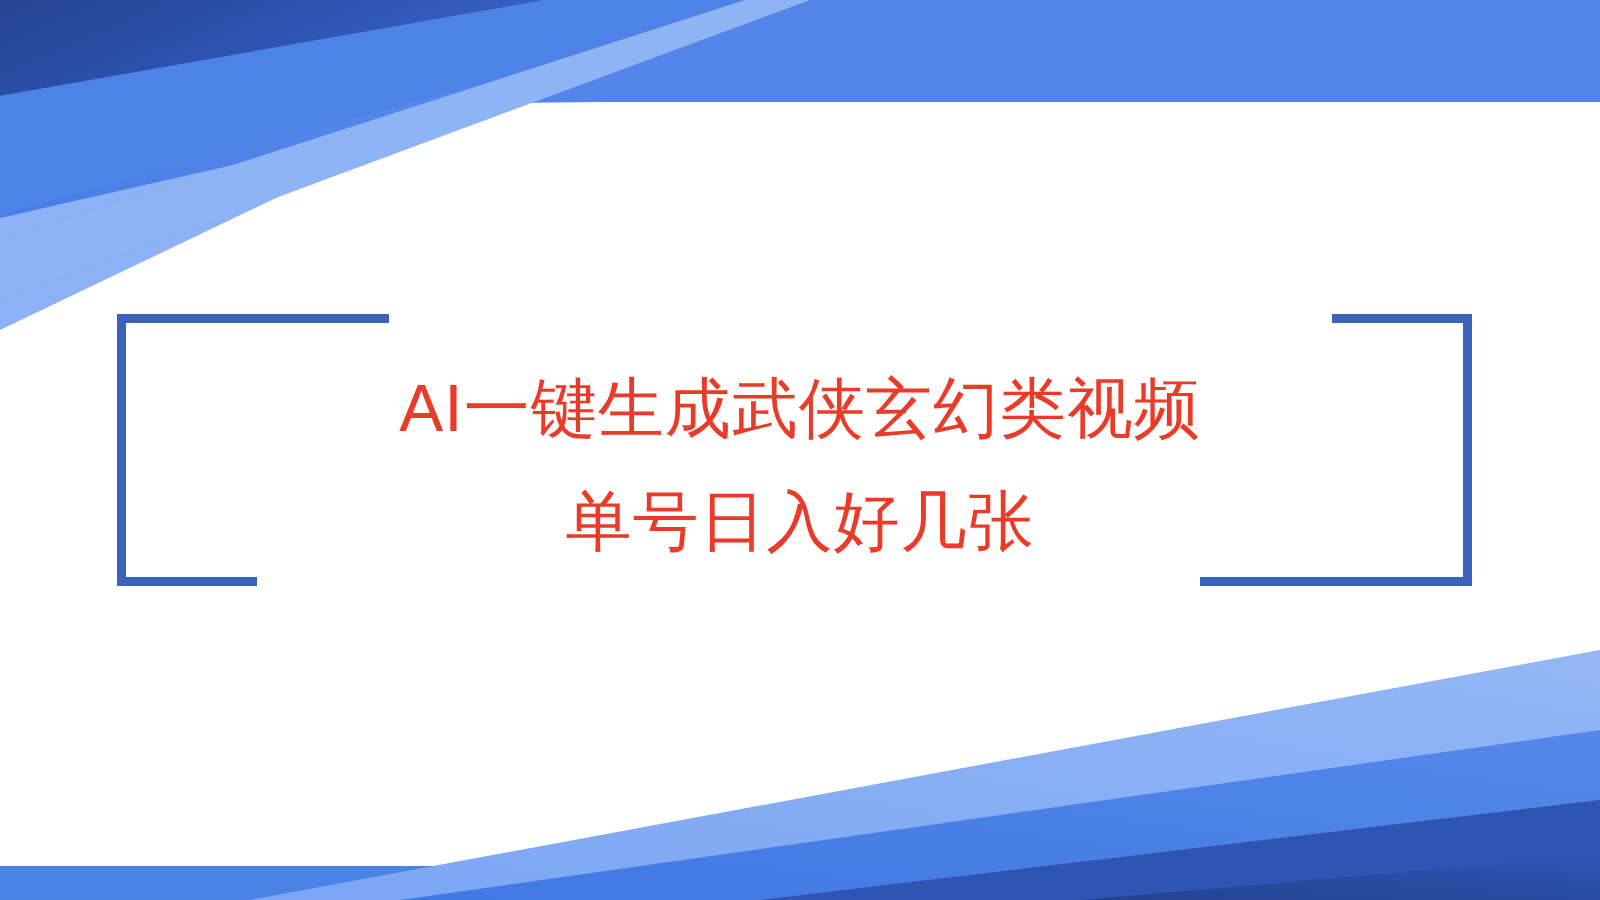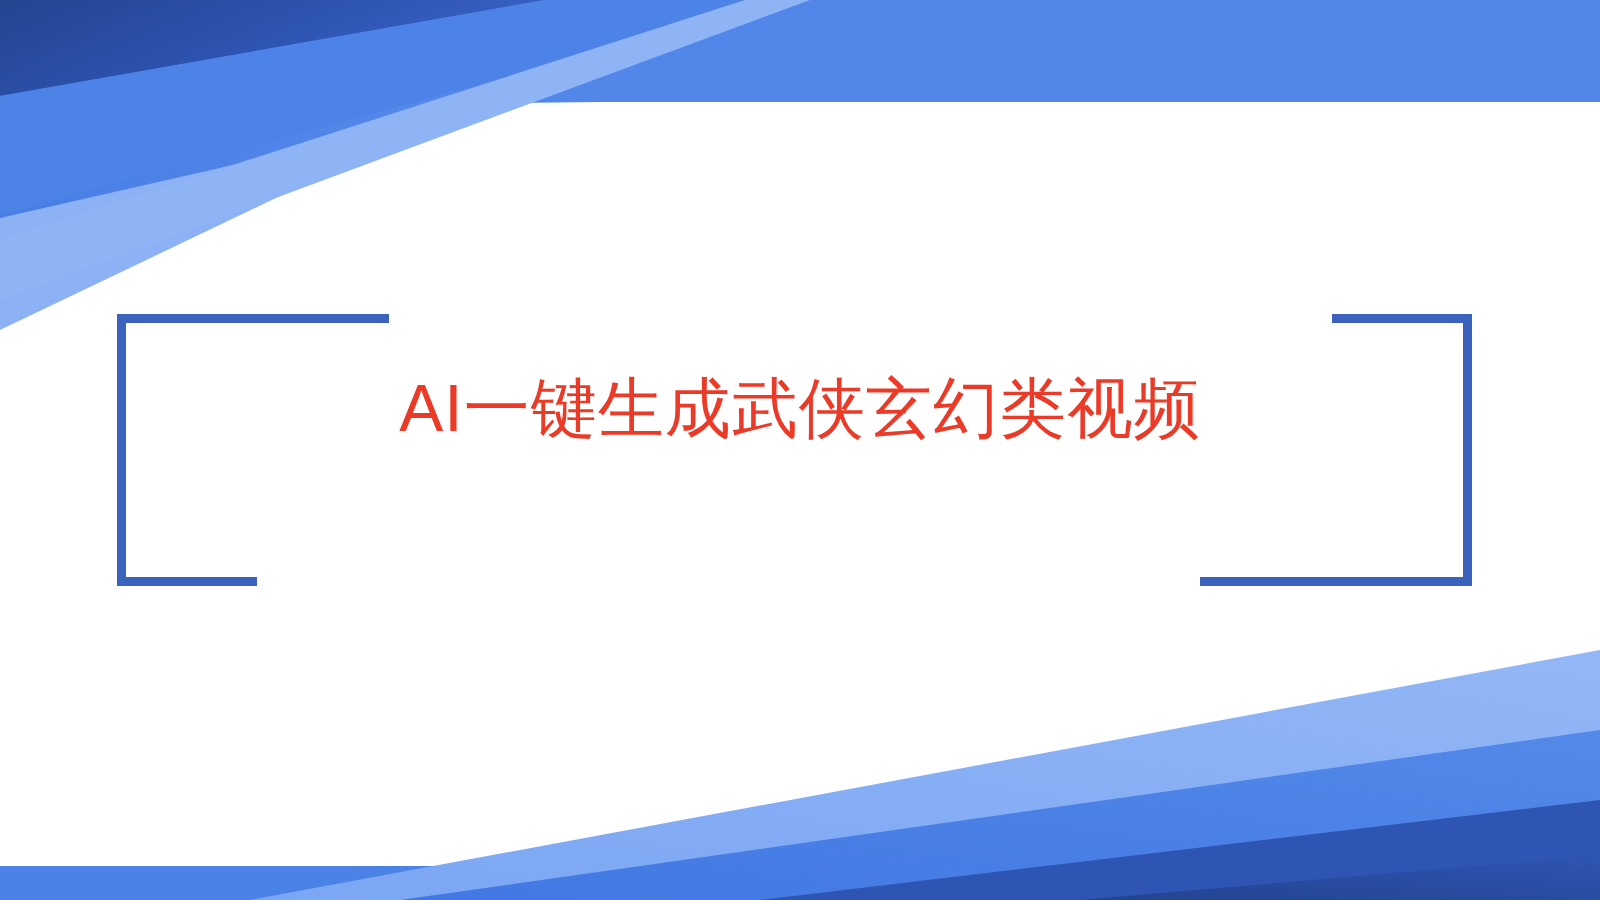--- a/index.html
+++ b/index.html
@@ -176,15 +176,16 @@
   </div>
 
   <div class="bracket" id="bracket-right">
     <div class="bar-top"></div>
     <div class="bar-vert"></div>
     <div class="bar-bot"></div>
   </div>
 
   <div id="headline">
     <span class="line">AI一键生成武侠玄幻类视频</span>
+    <span class="line">单号日入好几张</span>
   </div>
 
 </div>
 
 </body></html>

